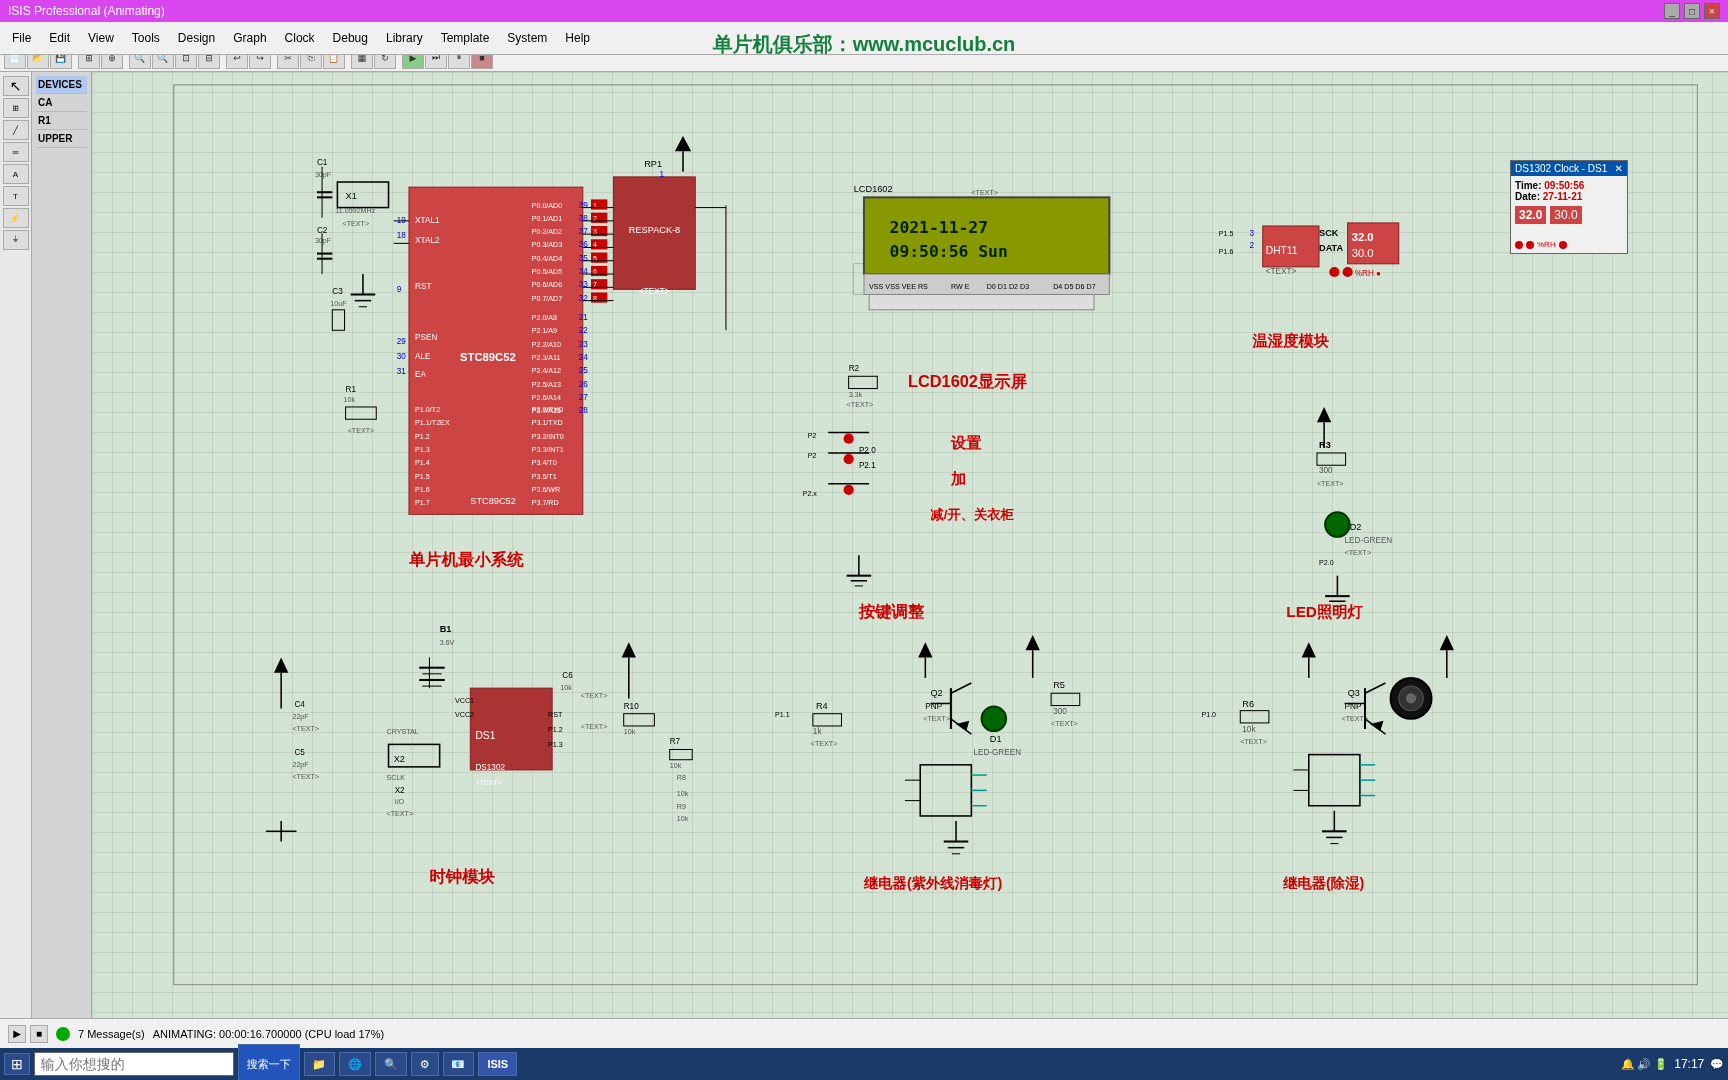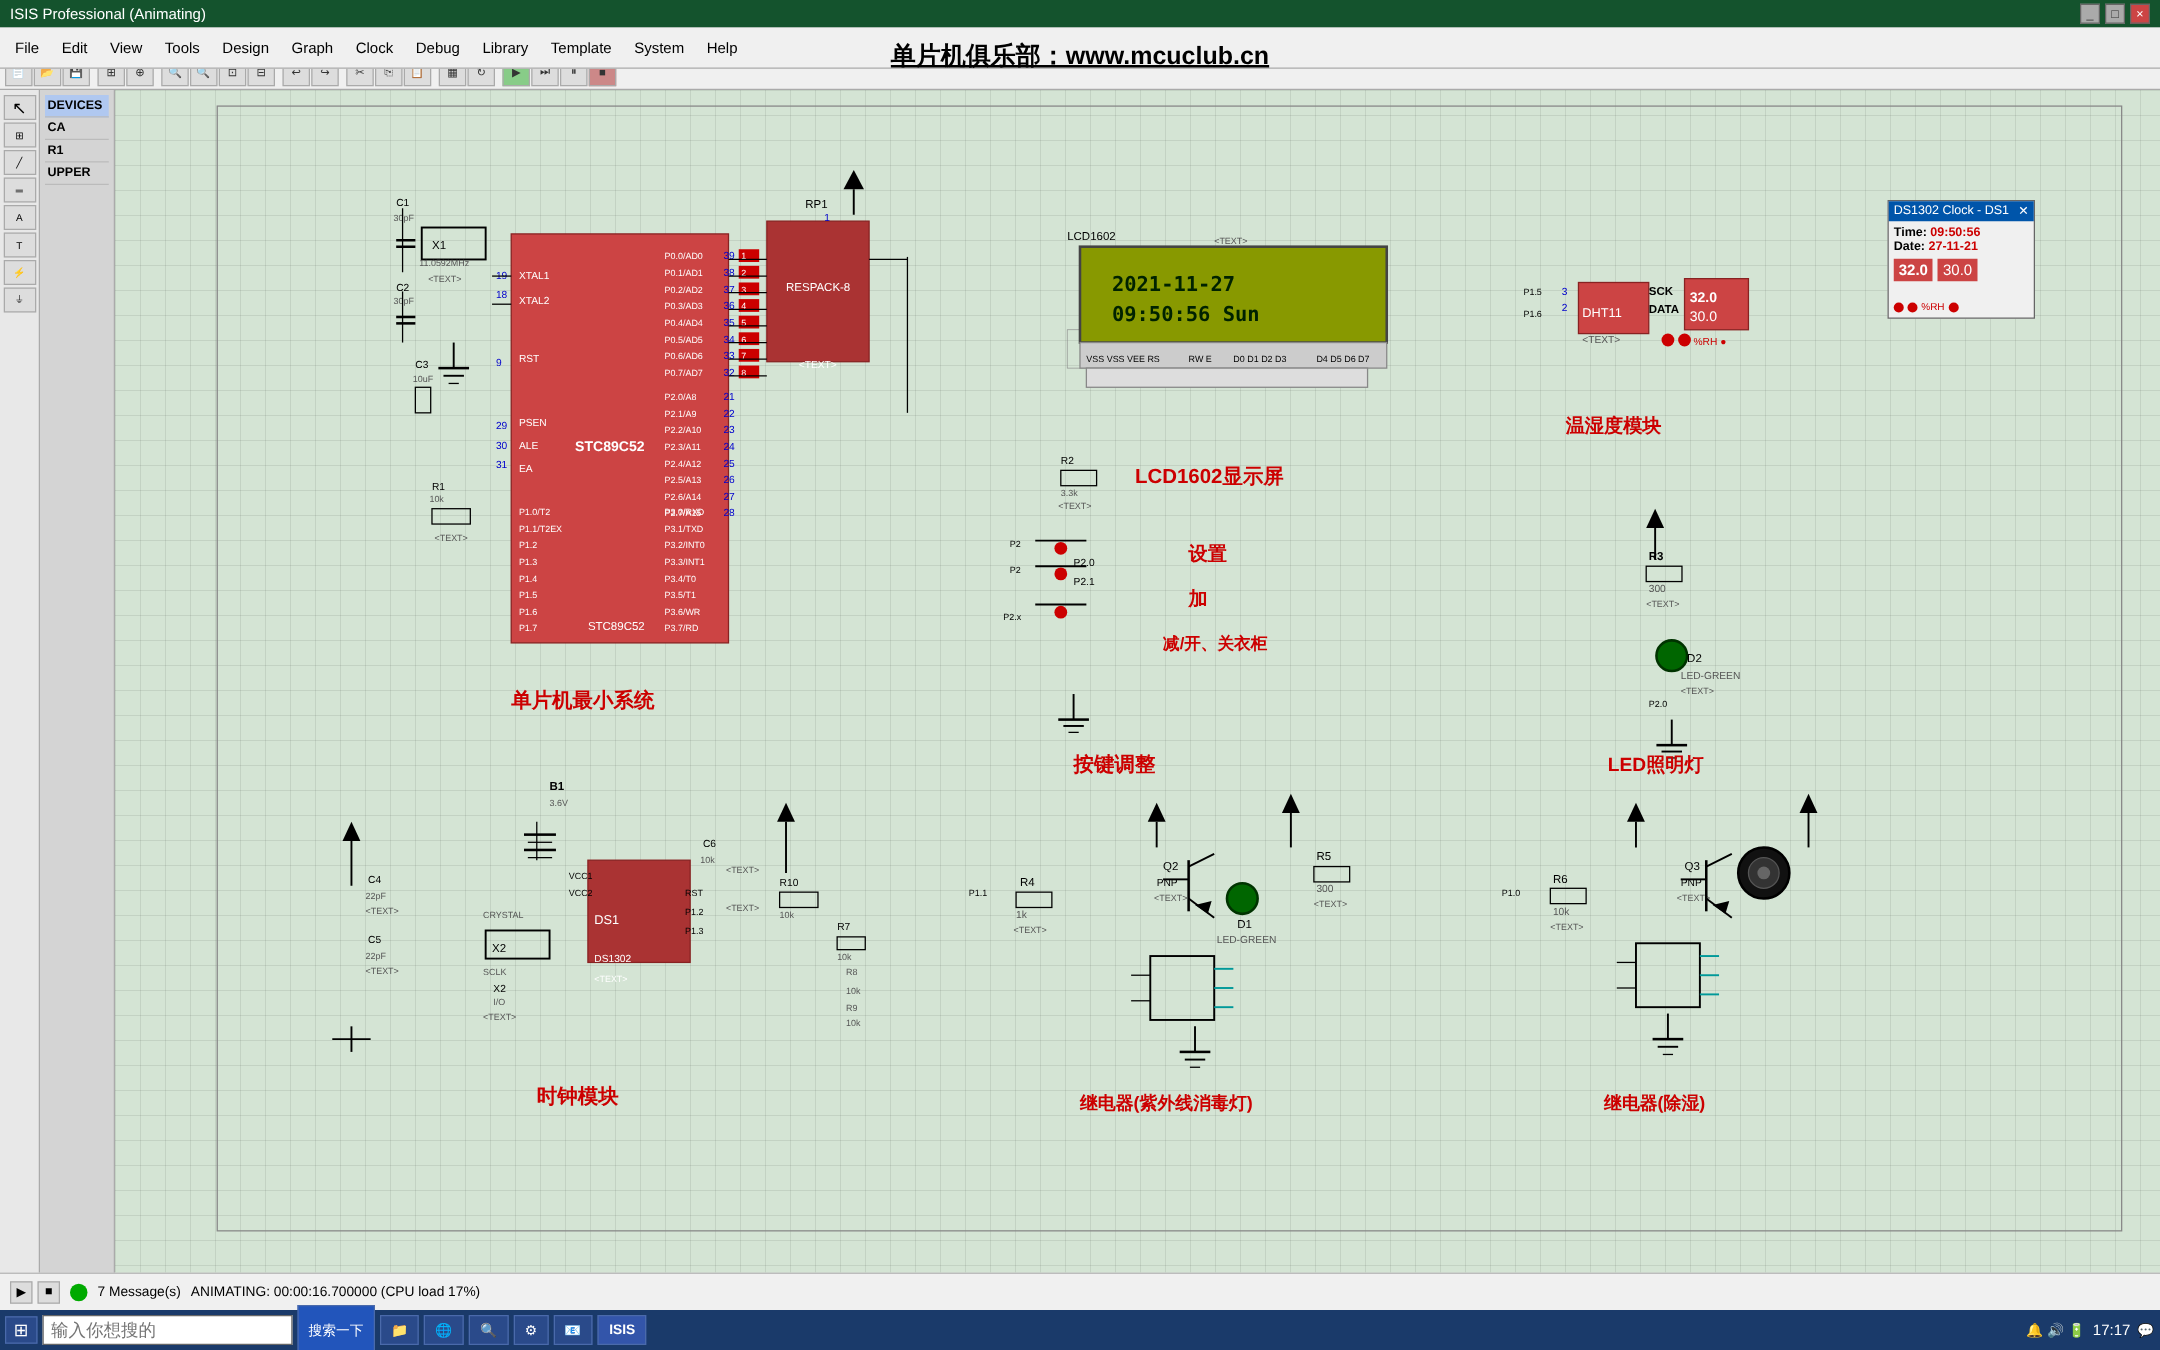--- a/index.html
+++ b/index.html
@@ -9,21 +9,21 @@
       background: #c8c8c8;
       font-family: 'Arial', sans-serif;
       font-size: 11px;
       overflow: hidden;
       position: relative;
     }
 
     
     #titlebar {
       height: 22px;
-      background: #14532d;
+      background: #d946ef;
       display: flex;
       align-items: center;
       justify-content: space-between;
       color: white;
       padding: 0 8px;
       font-size: 12px;
     }
     #titlebar-controls { display: flex; gap: 4px; }
     .title-btn {
       width: 16px; height: 16px;
@@ -256,21 +256,21 @@
     <span class="menu-item">Design</span>
     <span class="menu-item">Graph</span>
     <span class="menu-item">Clock</span>
     <span class="menu-item">Debug</span>
     <span class="menu-item">Library</span>
     <span class="menu-item">Template</span>
     <span class="menu-item">System</span>
     <span class="menu-item">Help</span>
   </div>
   <div id="banner">
-    <span style="color:#000000;font-size:20px;font-weight:bold;text-decoration:underline;">单片机俱乐部：www.mcuclub.cn</span>
+    <span style="color:#15803d;font-size:20px;font-weight:bold;">单片机俱乐部：www.mcuclub.cn</span>
   </div>
 </div>
 
 <div id="toolbar">
   <div class="tb-btn">📄</div>
   <div class="tb-btn">📂</div>
   <div class="tb-btn">💾</div>
   <div class="tb-sep"></div>
   <div class="tb-btn">⊞</div>
   <div class="tb-btn">⊕</div>

